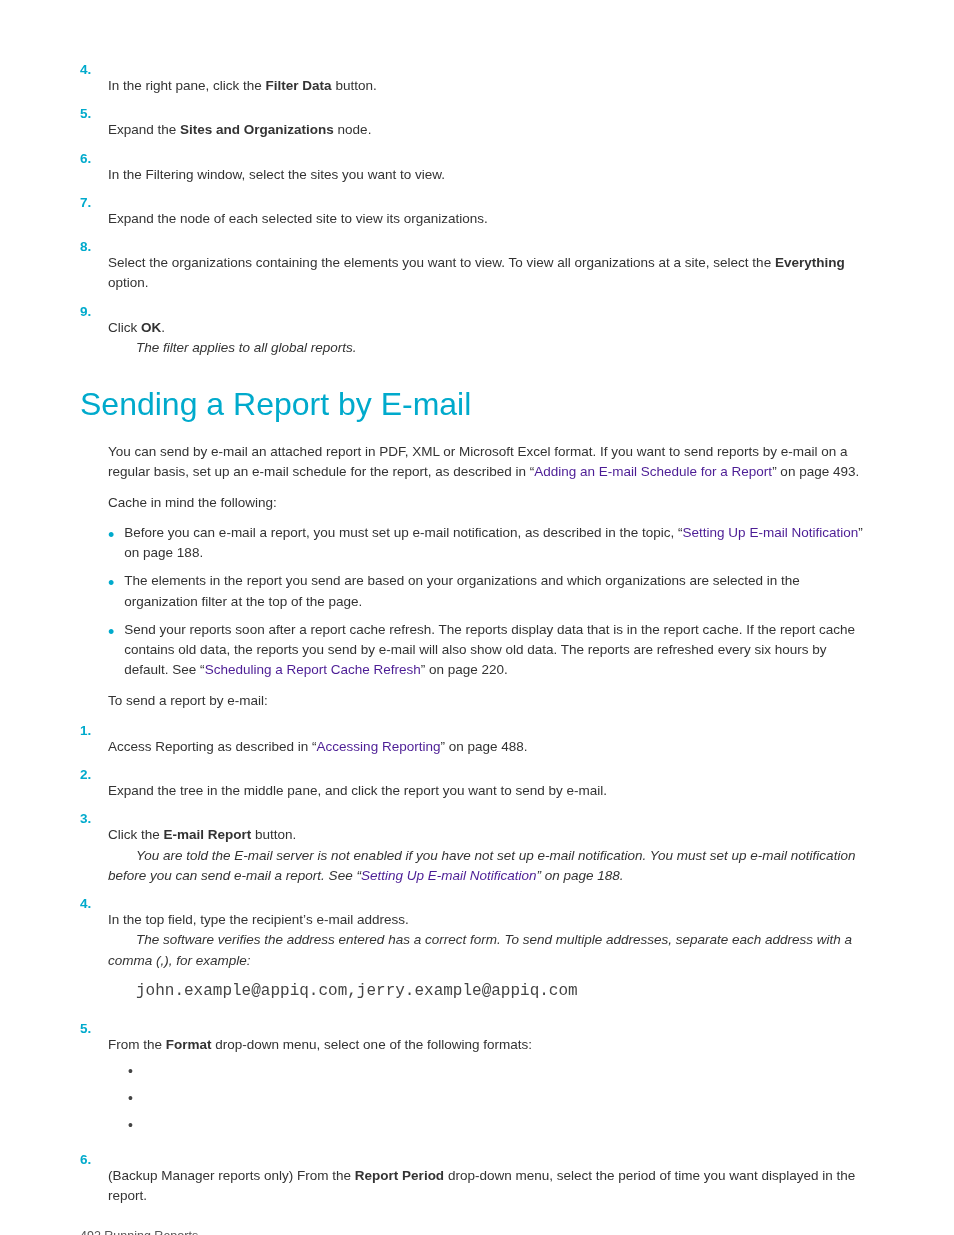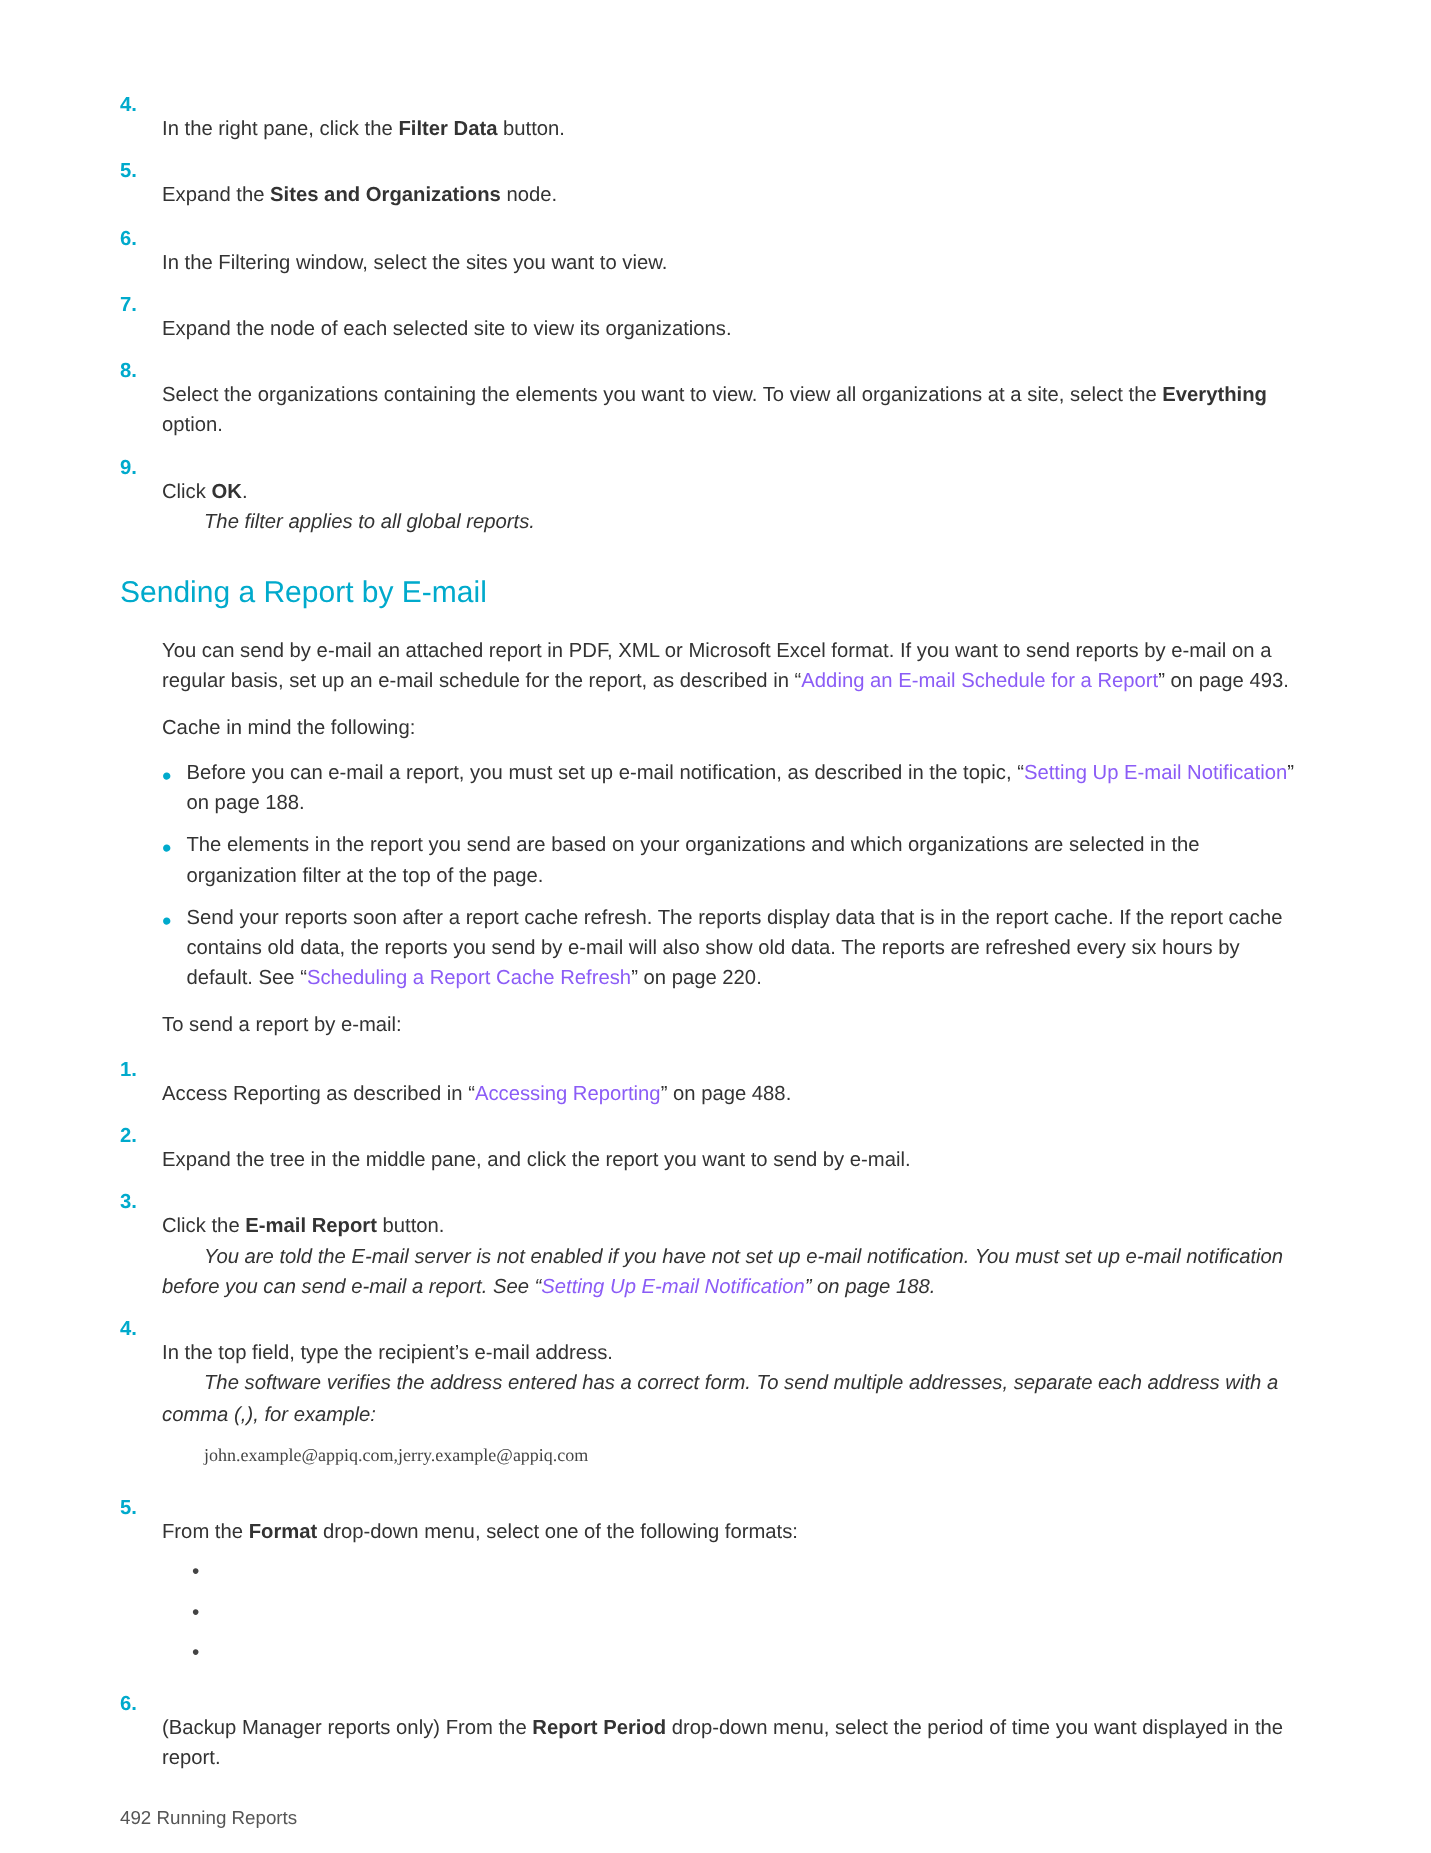--- a/index.html
+++ b/index.html
@@ -32,51 +32,51 @@
       font-weight: bold;
       min-width: 28px;
       flex-shrink: 0;
     }
     .li-content {
       flex: 1;
       margin-top: 16px;
     }
     .section-heading {
       color: #00aacc;
-      font-size: 20px;
+      font-size: 32px;
       font-weight: normal;
       margin: 22px 0 14px 0;
       font-family: Arial, Helvetica, sans-serif;
     }
     .body-text-indented {
       margin: 0 0 10px 28px;
     }
-    .link { color: #8b5cf6; text-decoration: none; }
+    .link { color: #4c1d95; text-decoration: none; }
     .bullet-list {
       list-style: none;
       padding: 0;
       margin: 0 0 10px 0;
     }
     .bullet-list > li {
       display: flex;
       align-items: flex-start;
       margin-bottom: 8px;
       padding-left: 28px;
     }
     .bullet-dot {
       color: #00aacc;
       font-size: 18px;
       margin-right: 10px;
       line-height: 1.4;
       flex-shrink: 0;
     }
     .bullet-content { flex: 1; }
     .code-line {
-      font-family: Liberation Serif, serif;
-      font-size: 12px;
+      font-family: Liberation Mono, monospace;
+      font-size: 16px;
       color: #444;
       margin: 8px 0 8px 28px;
       display: block;
     }
     .sub-bullet-list {
       list-style: none;
       padding: 0;
       margin: 6px 0 4px 0;
     }
     .sub-bullet-list > li {

